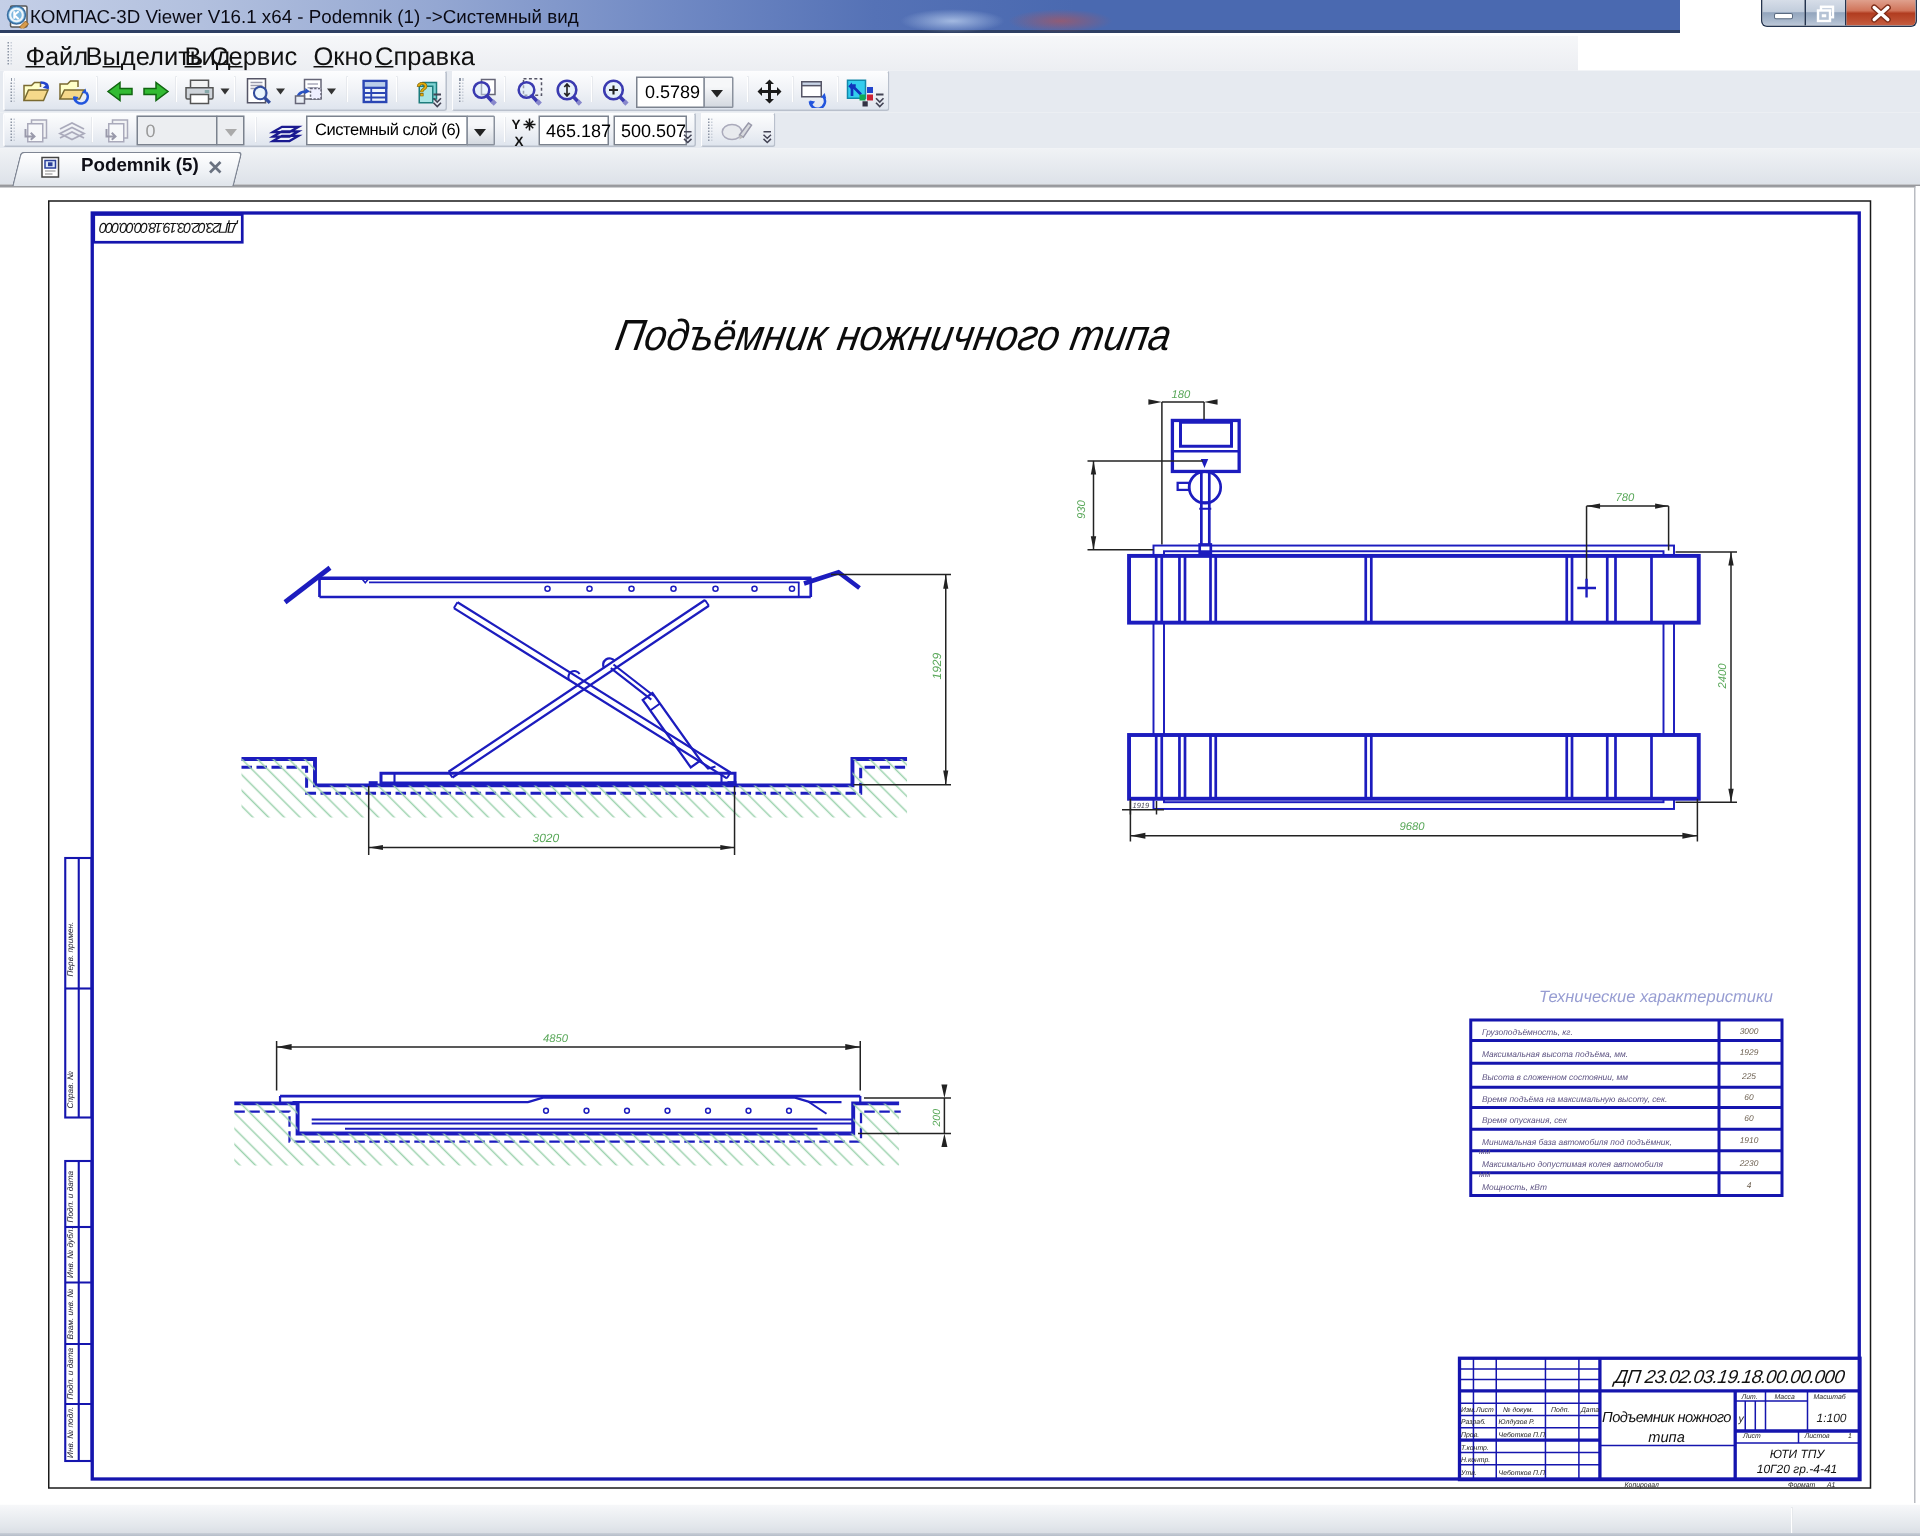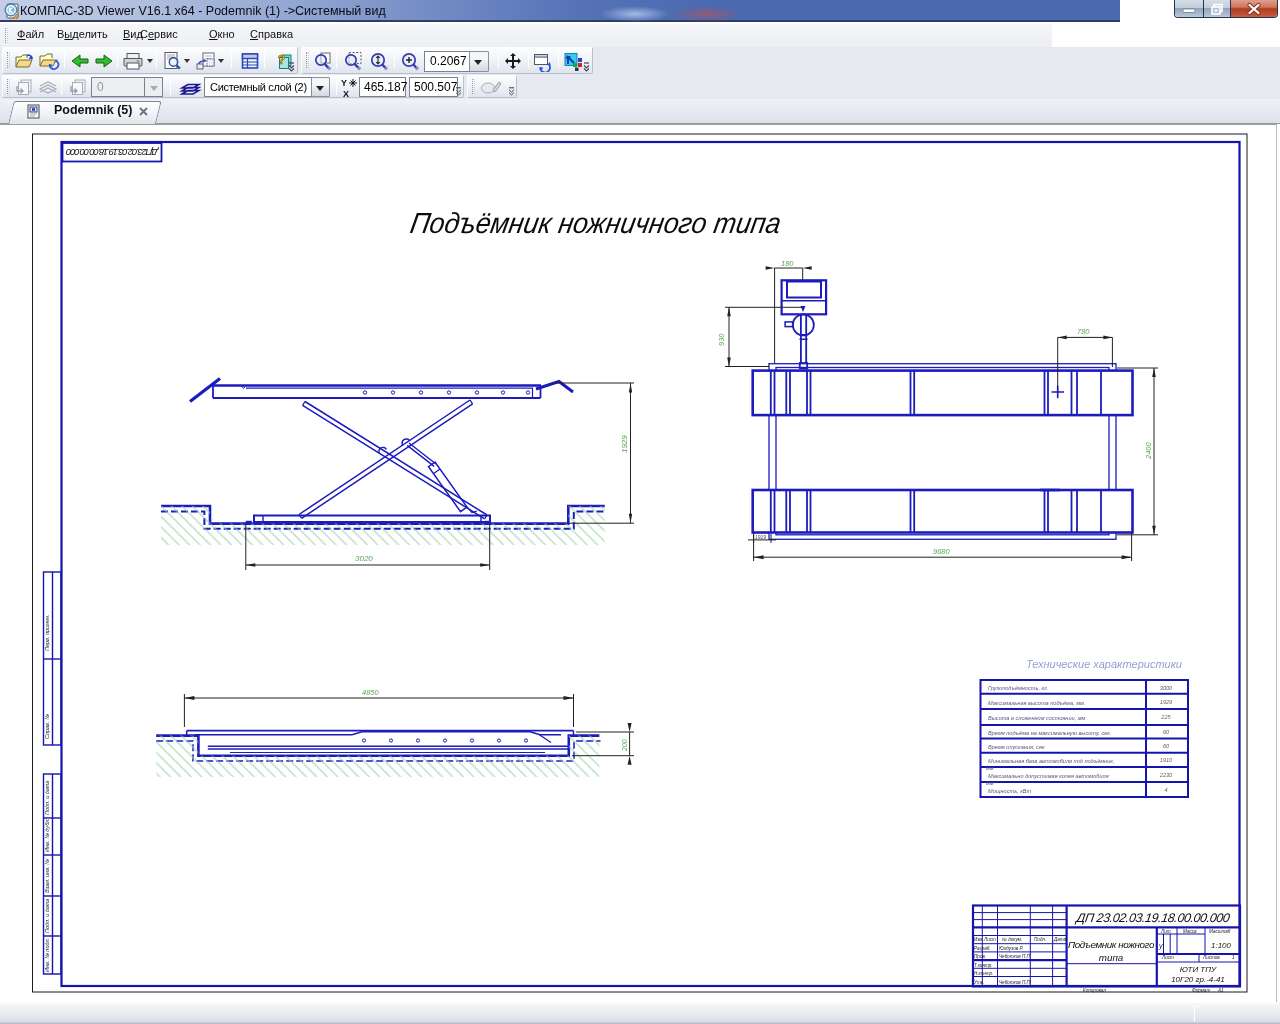--- a/index.html
+++ b/index.html
@@ -11,21 +11,21 @@
 border-bottom:2px solid #2e3f63}
 #titlebar .smudge1{left:600px;top:6px;width:70px;height:16px;background:radial-gradient(ellipse at center,rgba(190,210,240,.75),rgba(190,210,240,0) 70%)}
 #titlebar .smudge2{left:672px;top:6px;width:70px;height:16px;background:radial-gradient(ellipse at center,rgba(200,80,70,.55),rgba(200,80,70,0) 70%)}
 #title-text{left:20px;top:4px;font-size:12.5px;color:#0a0a14}
 
 #winbtns{left:1174px;top:0;width:104px;height:18px;border:1px solid #24344f;border-top:none;border-radius:0 0 4px 4px;display:flex;overflow:hidden;box-shadow:0 0 0 1px rgba(255,255,255,.25)}
 .wbtn{height:100%;border-right:1px solid #24344f;background:linear-gradient(#d6dde8 0%,#c2cddc 45%,#93a5bd 50%,#a9b8cc 80%,#bdc9d9 100%);position:relative}
 #btn-min{width:29px}#btn-max{width:27px}
 #btn-close{width:46px;border-right:none;background:linear-gradient(#dfa08d 0%,#d0745a 42%,#b13c20 52%,#bc4d30 78%,#c65f43 100%)}
 
-#menubar{left:0;top:24px;width:1052px;height:23px;background:linear-gradient(#f6f7f9,#eceef2);font-size:11px;color:#111}
+#menubar{left:0;top:24px;width:1052px;height:23px;background:linear-gradient(#f6f7f9,#eceef2);font-size:17px;color:#111}
 .grip{width:3px;border-left:1px dotted #8d96a5;border-right:1px dotted #c9cfd9;position:absolute}
 #menubar .grip{left:5px;top:4px;height:15px}
 .mitem{position:absolute;top:4px}
 
 #tb1{left:0;top:47px;width:1280px;height:28px;background:#e6eaf0}
 #tb2{left:0;top:75px;width:1280px;height:24px;background:#e6eaf0}
 .band{position:absolute;top:0;background:linear-gradient(#fcfdfe,#f1f3f7 45%,#dfe5ee);border:1px solid #b9c0cc;border-top-color:#fdfdfe;border-left-color:#fdfdfe;border-radius:2px}
 .band .grip{top:4px;height:16px}
 .ic{position:absolute;top:3px}
 #band-c .ic,#band-d .ic{top:1px}
@@ -172,21 +172,21 @@
         <path d="M14.3 13.5l3.6 3.8" stroke="#3a3ab0" stroke-width="2.4"></path>
         <path d="M17 16.4l2 2" stroke="#8888cc" stroke-width="3"></path>
       </svg>
     <div class="tsep" style="left:92px"></div>
     <svg class="ic" style="left:97px" width="22" height="21" viewBox="0 0 22 21">
         <circle cx="10" cy="9" r="6.2" fill="#dceefc" fill-opacity=".5" stroke="#3a3ab0" stroke-width="1.7"></circle>
         <path d="M10 6v6M7 9h6" stroke="#222" stroke-width="1.4"></path>
         <path d="M14.3 13.5l3.6 3.8" stroke="#3a3ab0" stroke-width="2.4"></path>
         <path d="M17 16.4l2 2" stroke="#8888cc" stroke-width="3"></path>
       </svg>
-    <div class="combo" style="left:122px;top:3px;width:46px;height:21px">0.2067</div>
+    <div class="combo" style="left:122px;top:3px;width:46px;height:21px">0.5789</div>
     <div class="cbtn" style="left:167px;top:3px;width:20px;height:21px"></div>
     <div class="tsep" style="left:196px"></div>
     <svg class="ic" style="left:200px" width="22" height="21" viewBox="0 0 22 21">
         <path d="M11 2l3 3h-2v4h4V7l3 3-3 3v-2h-4v4h2l-3 3-3-3h2v-4H6v2l-3-3 3-3v2h4V5H8z" fill="#1a1a1a"></path>
       </svg>
     <div class="tsep" style="left:226px"></div>
     <svg class="ic" style="left:230px" width="22" height="21" viewBox="0 0 22 21">
         <rect x="2.5" y="3.5" width="13" height="10" fill="#fff" stroke="#556"></rect>
         <rect x="2.5" y="3.5" width="13" height="2.6" fill="#c8d4e6" stroke="#556"></rect>
         <path d="M8 16.5a5 5 0 109-3" fill="none" stroke="#2255dd" stroke-width="1.7"></path>
@@ -227,21 +227,21 @@
         <path d="M4 9v5h6m-2.5-2.5L10 14l-2.5 2.2" fill="none" stroke="#99a" stroke-width="1.3"></path>
       </svg>
     <div class="combo" style="left:88px;top:1px;width:54px;height:20px;background:#eceef1;color:#999;box-shadow:none">0</div>
     <div class="combo" style="left:141px;top:1px;width:19px;height:20px;background:#eceef1">
         <span style="position:absolute;left:5px;top:8px;width:0;height:0;border-left:4px solid transparent;border-right:4px solid transparent;border-top:5px solid #aaa"></span>
       </div>
     <div class="tsep" style="left:167px;top:2px"></div>
     <svg class="ic" style="left:176px" width="24" height="21" viewBox="0 0 24 21">
         <path d="M3 14l6-3.5h11l-6 3.5zM3 11l6-3.5h11L14 11zM3 17l6-3.5h11L14 17z" fill="#eef2fa" stroke="#1a1a90" stroke-width="1.5"></path>
       </svg>
-    <div class="combo" style="left:201px;top:1px;width:108px;height:20px;font-size:11px;letter-spacing:-0.3px">Системный слой (2)</div>
+    <div class="combo" style="left:201px;top:1px;width:108px;height:20px;font-size:11px;letter-spacing:-0.3px">Системный слой (6)</div>
     <div class="cbtn" style="left:308px;top:1px;width:19px;height:20px"></div>
     <div class="tsep" style="left:333px;top:2px"></div>
     <svg class="ic" style="left:337px" width="20" height="21" viewBox="0 0 20 21">
         <text x="1" y="9" font-size="9" font-weight="bold" fill="#111" font-family="Liberation Sans">Y</text>
         <text x="3" y="20" font-size="9" font-weight="bold" fill="#111" font-family="Liberation Sans">X</text>
         <path d="M13 2v8M9 6h8M10.5 3.5l5 5M15.5 3.5l-5 5" stroke="#111" stroke-width="1"></path>
       </svg>
     <div class="field" style="left:356px;top:1px;width:47px;height:20px">465.187</div>
     <div class="field" style="left:406px;top:1px;width:49px;height:20px">500.507</div>
     <svg class="chev" style="right:1px;bottom:1px" width="7" height="9" viewBox="0 0 7 9">

